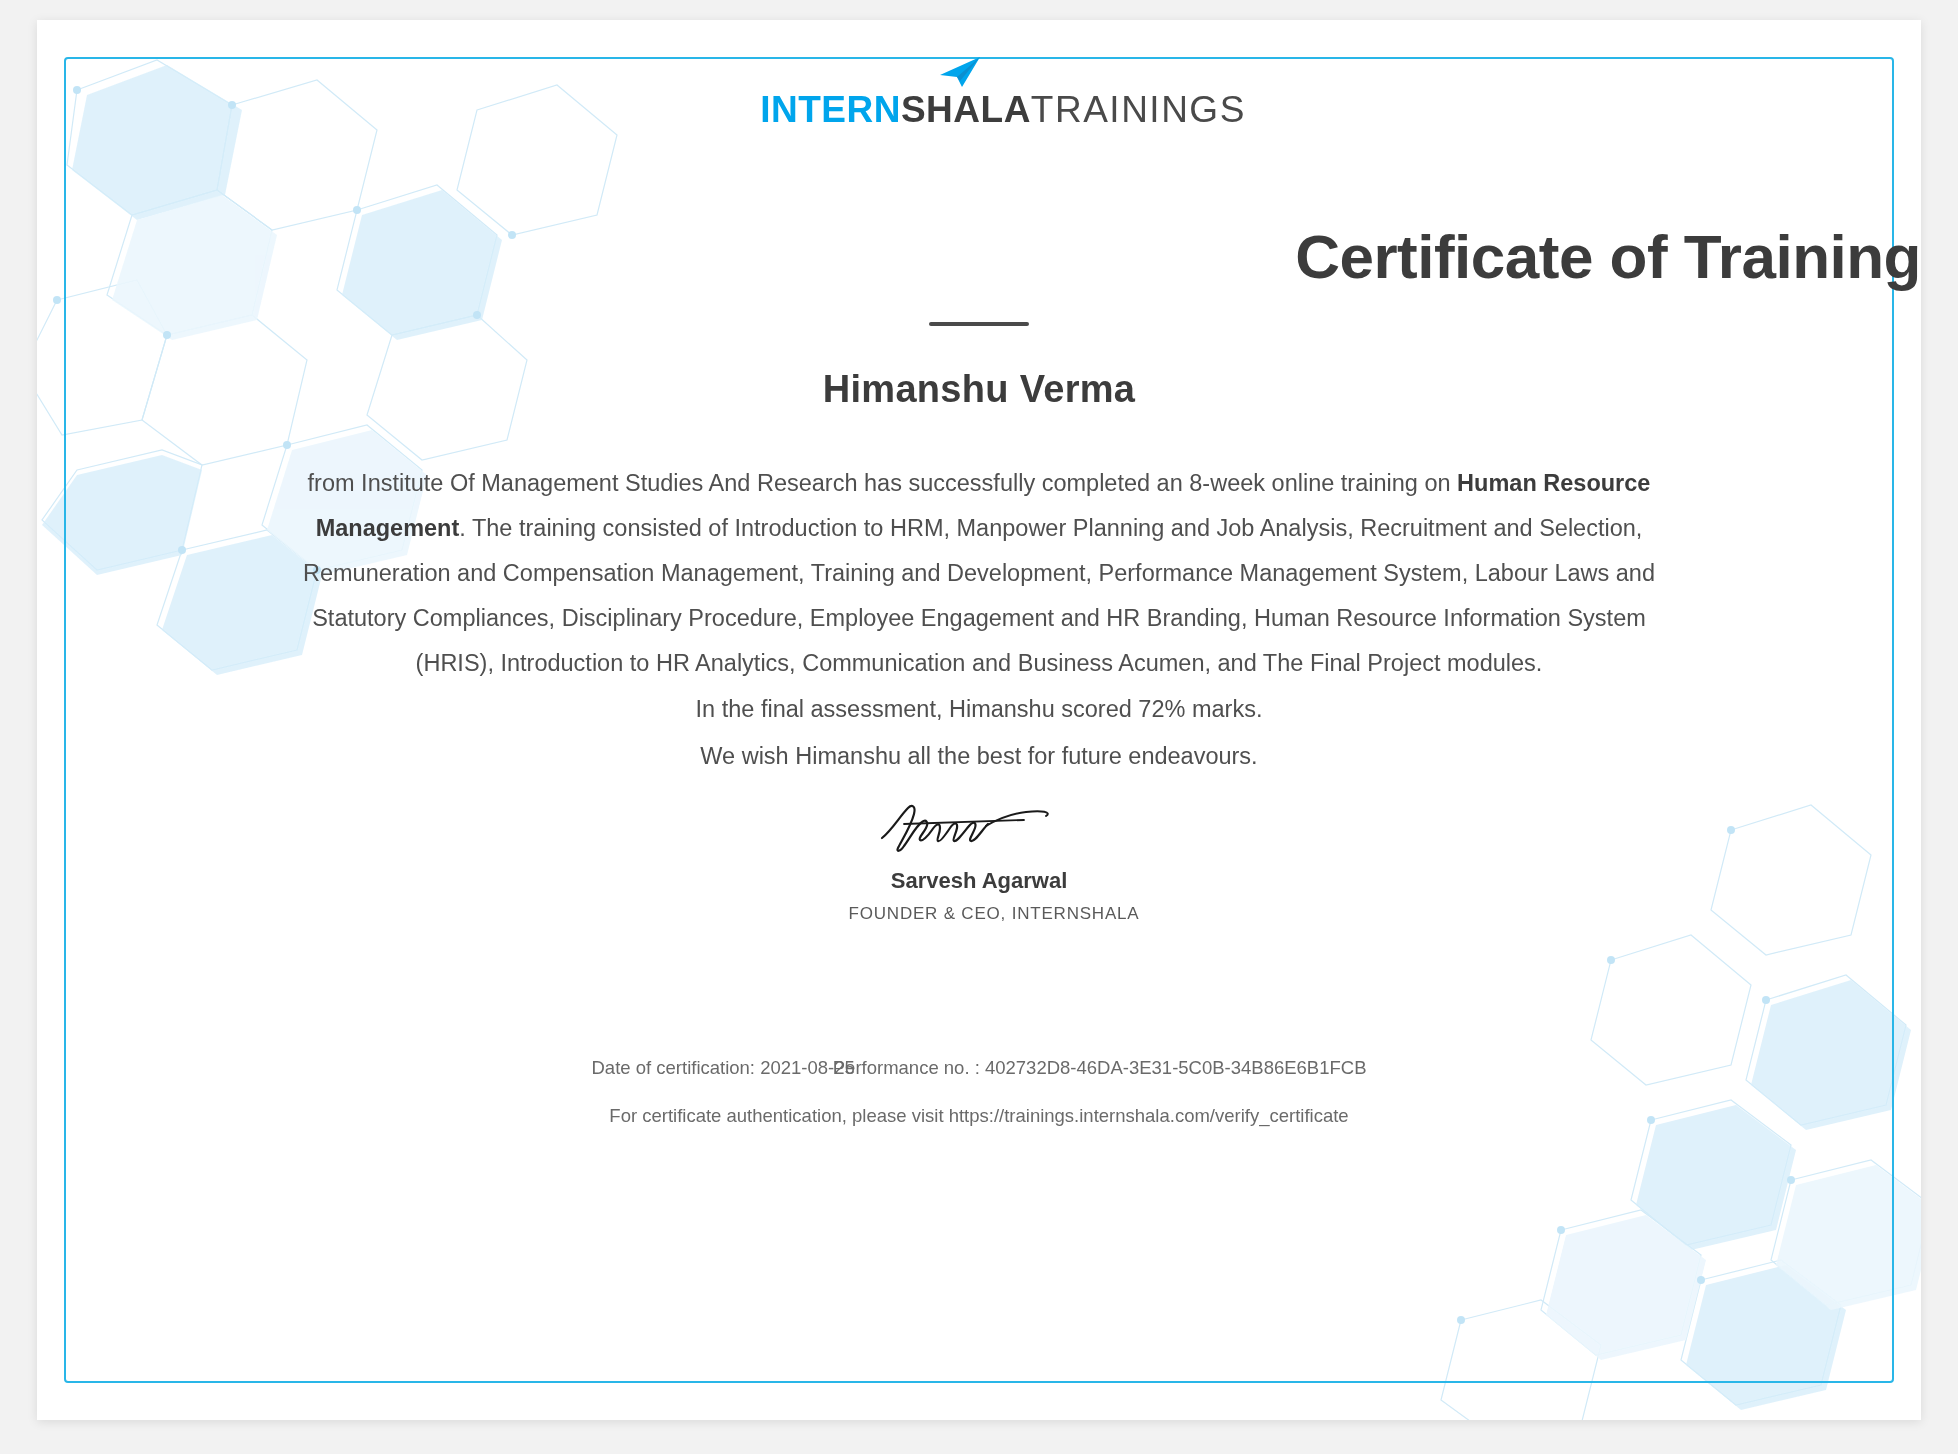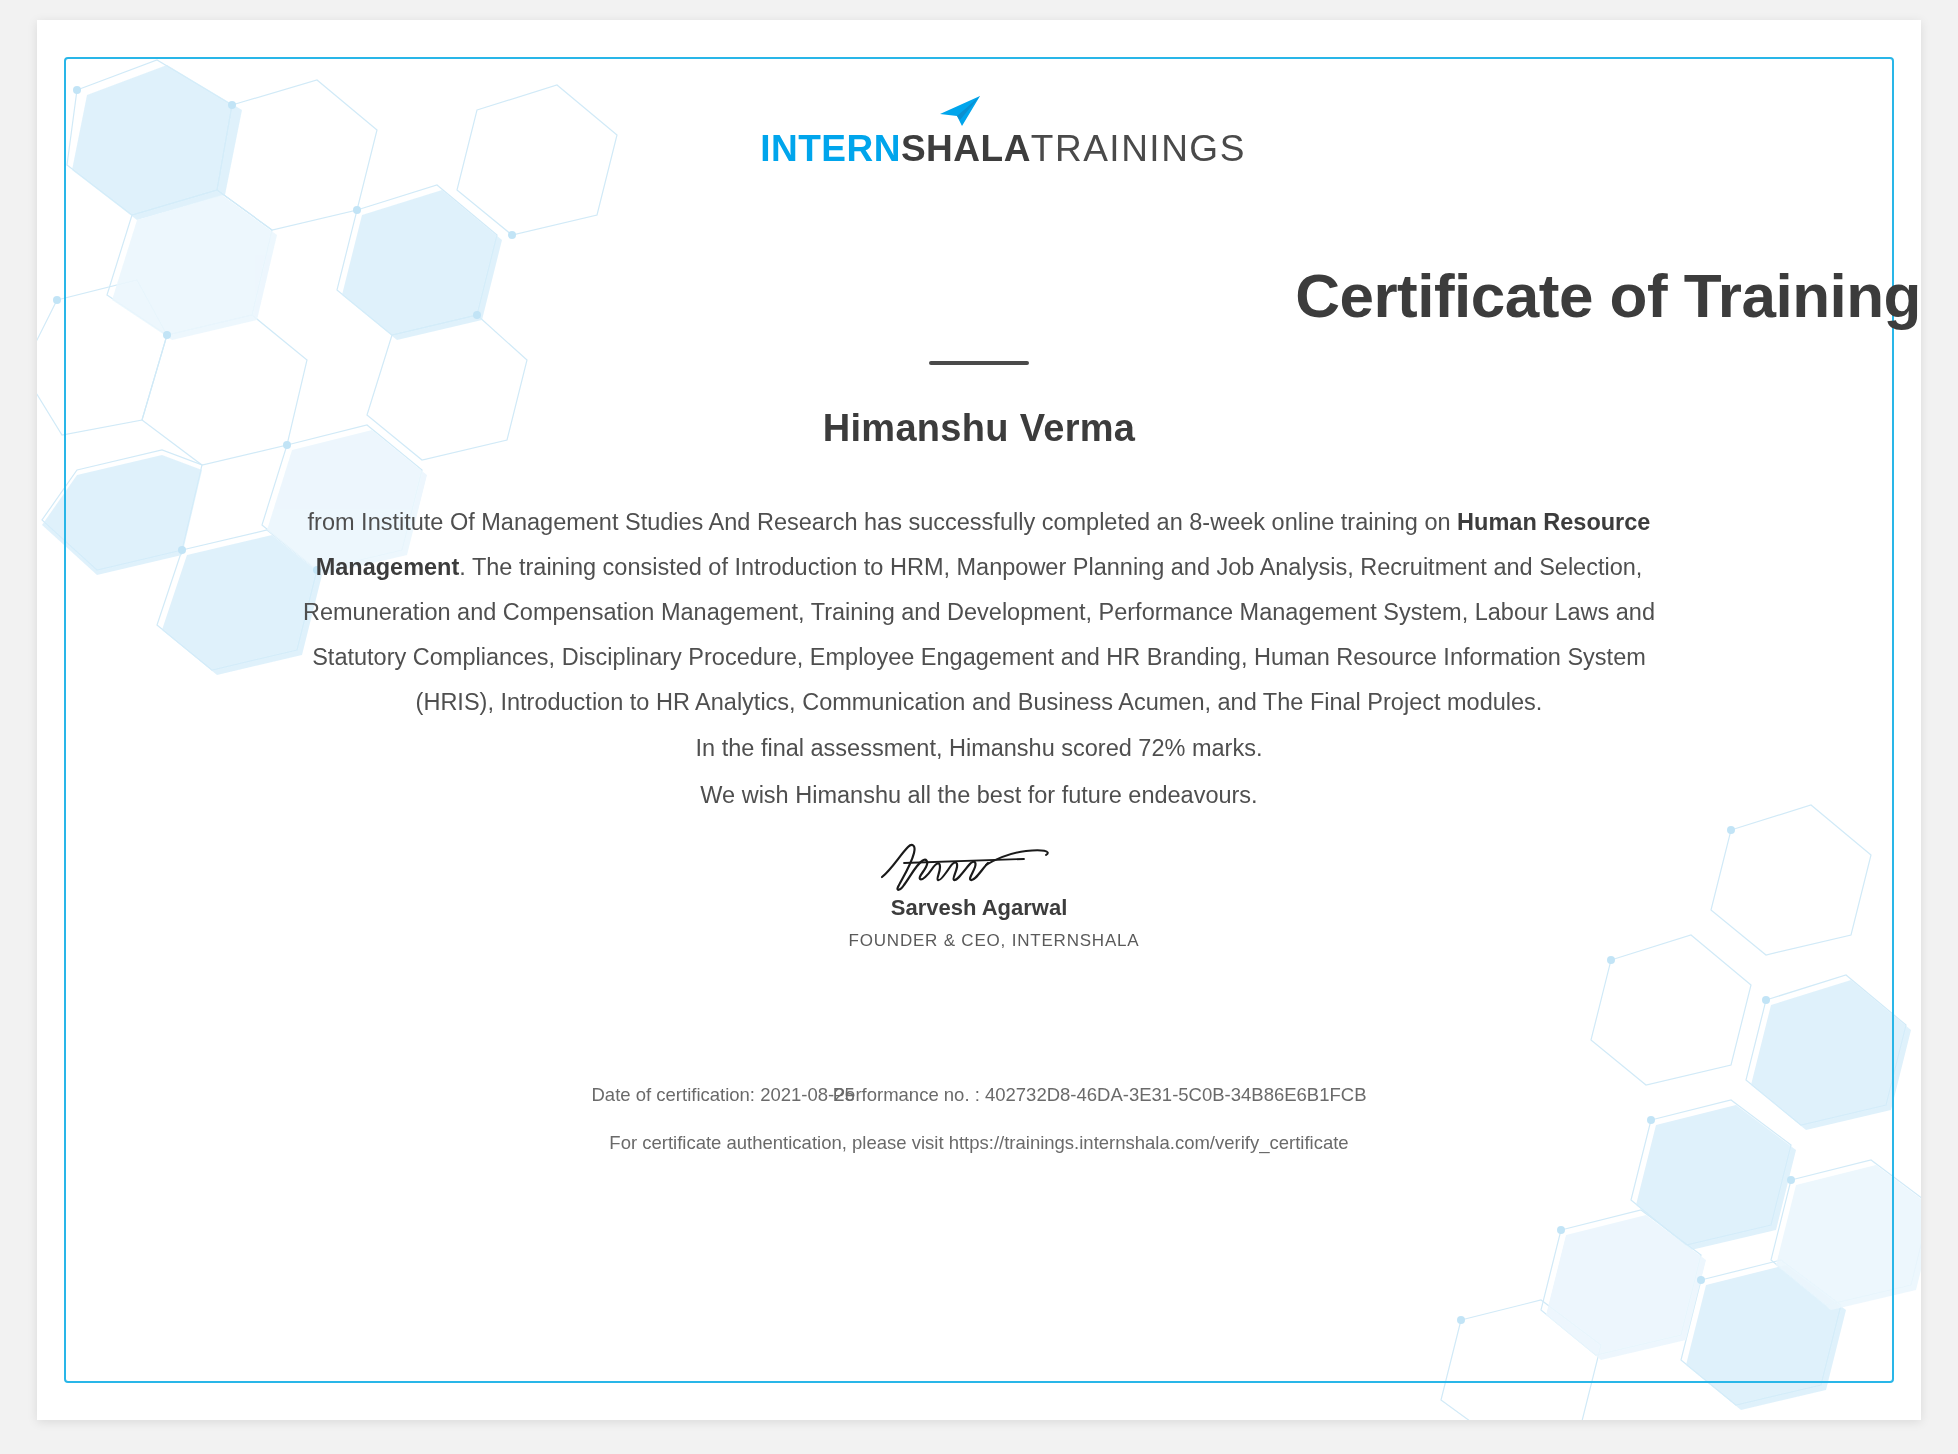--- a/index.html
+++ b/index.html
@@ -69,21 +69,21 @@
     position: absolute;
     left: 0;
     top: 0;
     right: 0;
     bottom: 0;
     z-index: 5;
     text-align: center;
   }
 
   .brand {
-    margin-top: 108px;
+    margin-top: 69px;
     height: 60px;
     position: relative;
     padding-left: 48px;
   }
   .brand-logo {
     display: inline-flex;
     align-items: center;
     justify-content: center;
     position: relative;
   }
@@ -148,20 +148,21 @@
   .signature-block {
     margin-top: 20px;
   }
   .signature-img {
     width: 210px;
     height: 56px;
     margin: 0 auto;
     display: block;
   }
   .signature-name {
+    margin-top: 12px;
     font-size: 22px;
     color: #3c3c3c;
     font-weight: bold;
   }
   .signature-role {
     margin-top: 10px;
     font-size: 17px;
     color: #5a5a5a;
     letter-spacing: 0.8px;
     padding-left: 30px;

